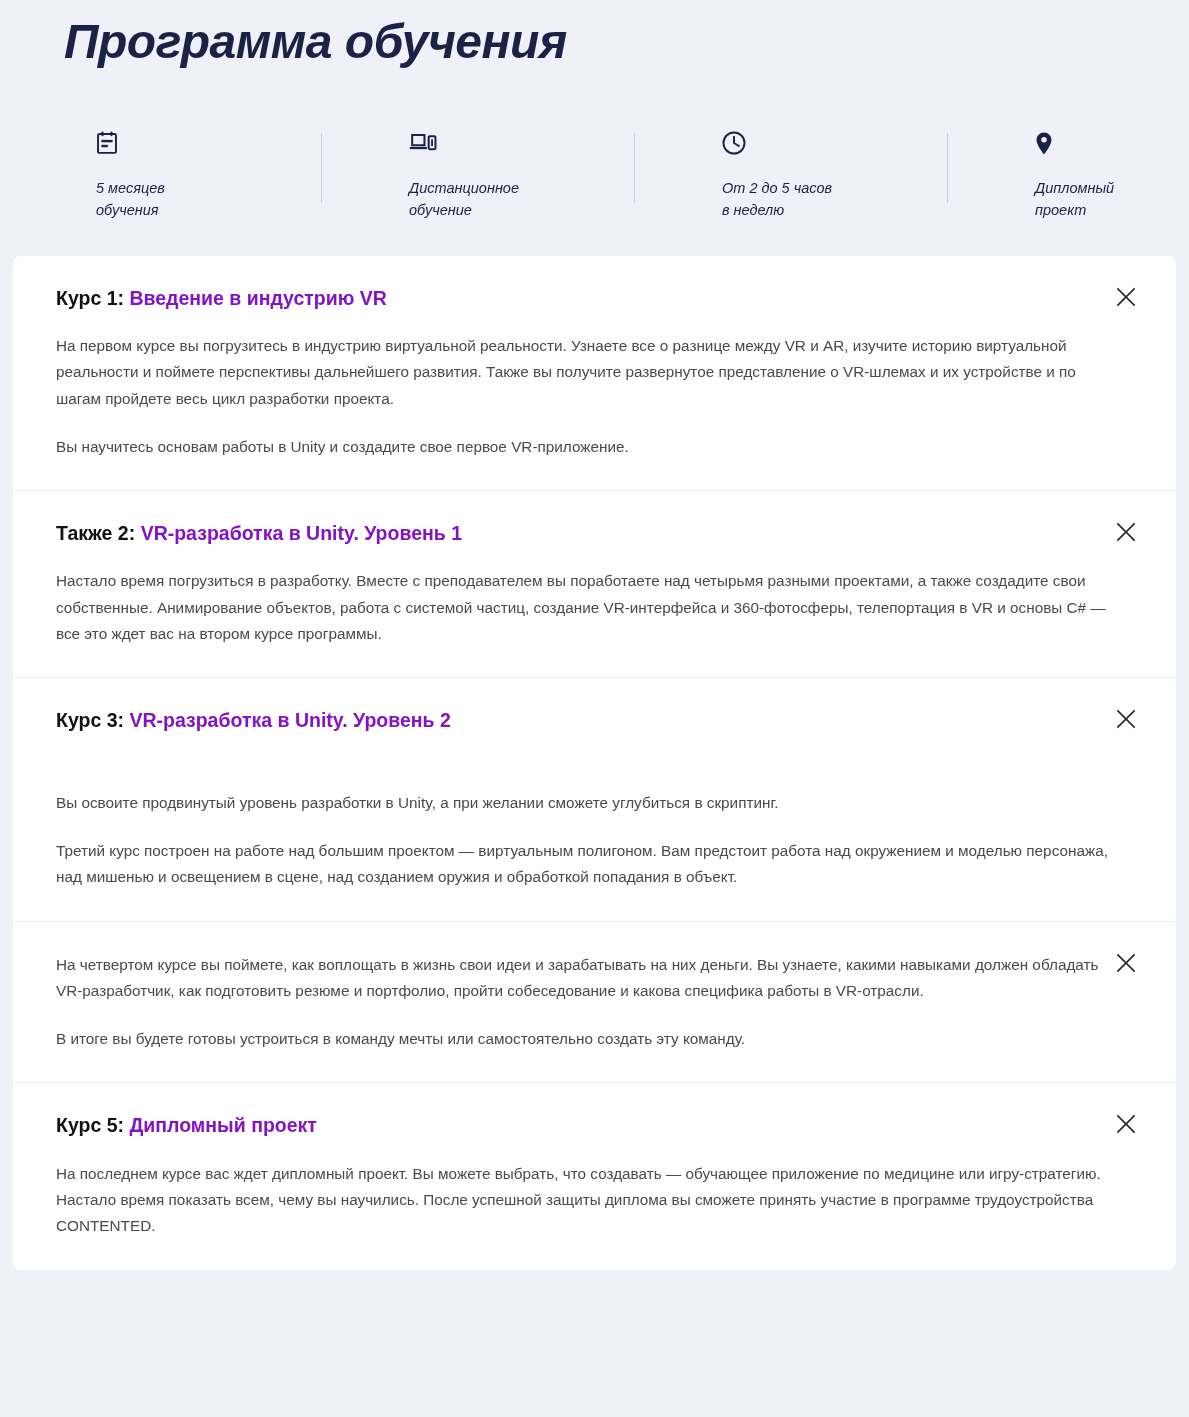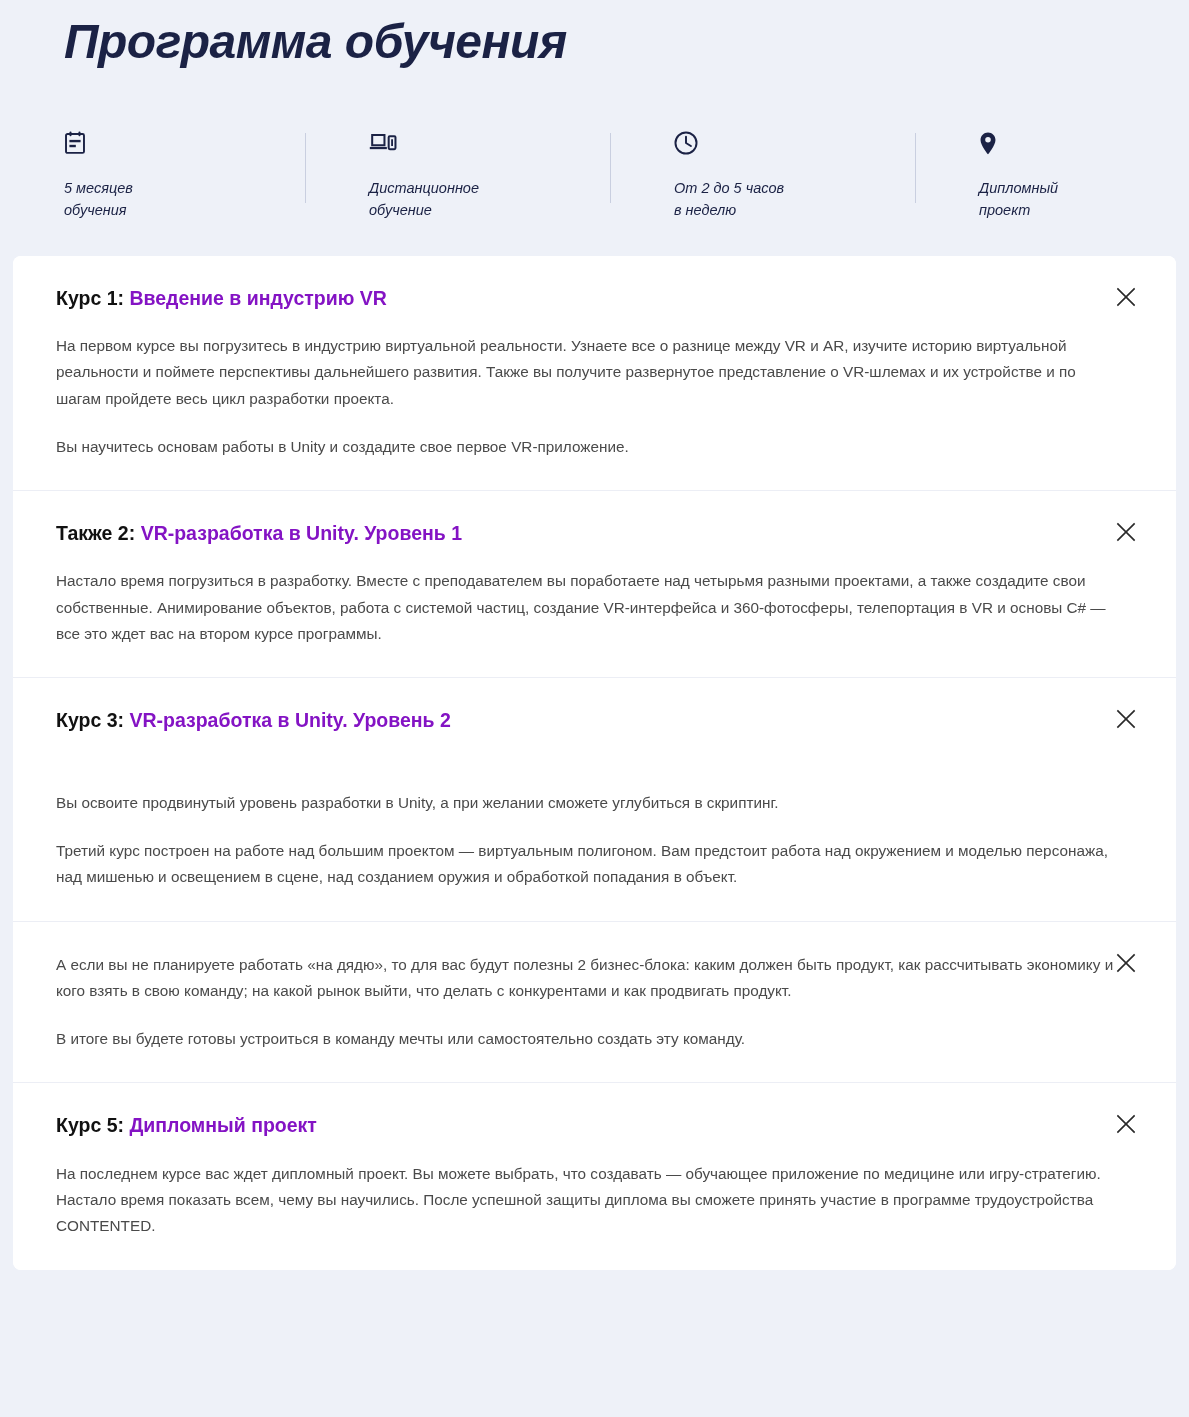--- a/index.html
+++ b/index.html
@@ -34,23 +34,24 @@
 
   .stats {
     display: flex;
     align-items: flex-start;
     padding: 60px 0 0 0;
     margin: 0;
   }
   .stat {
     position: relative;
     flex: 0 0 auto;
-    padding-left: 64px;
+    padding-left: 88px;
     padding-right: 20px;
     min-height: 80px;
+    margin-left: 8px;
   }
   .stat--1 { width: 305px; }
   .stat--2 { width: 305px; }
   .stat--3 { width: 305px; }
   .stat--4 { width: 226px; }
   .stat + .stat::before {
     content: "";
     position: absolute;
     left: 0;
     top: 2px;
@@ -220,21 +221,21 @@
     </div>
     <button class="close-btn" aria-label="close">
       <svg viewBox="0 0 24 24" fill="none">
           <path d="M4 4l16 16M20 4L4 20" stroke="currentColor" stroke-width="1.5"></path>
         </svg>
     </button>
   </article>
 
   <article class="course">
     <div class="course-body">
-      <p>А если вы не планируете работать «на дядю», то для вас будут полезны 2 бизнес-блока: каким должен быть продукт, как рассчитывать экономику и кого взять в свою команду; на какой рынок выйти, что делать с конкурентами и как продвигать продукт.</p>
+      <p>На четвертом курсе вы поймете, как воплощать в жизнь свои идеи и зарабатывать на них деньги. Вы узнаете, какими навыками должен обладать VR-разработчик, как подготовить резюме и портфолио, пройти собеседование и какова специфика работы в VR-отрасли.</p>
       <p>В итоге вы будете готовы устроиться в команду мечты или самостоятельно создать эту команду.</p>
     </div>
     <button class="close-btn" aria-label="close">
       <svg viewBox="0 0 24 24" fill="none">
           <path d="M4 4l16 16M20 4L4 20" stroke="currentColor" stroke-width="1.5"></path>
         </svg>
     </button>
   </article>
 
   <article class="course">

